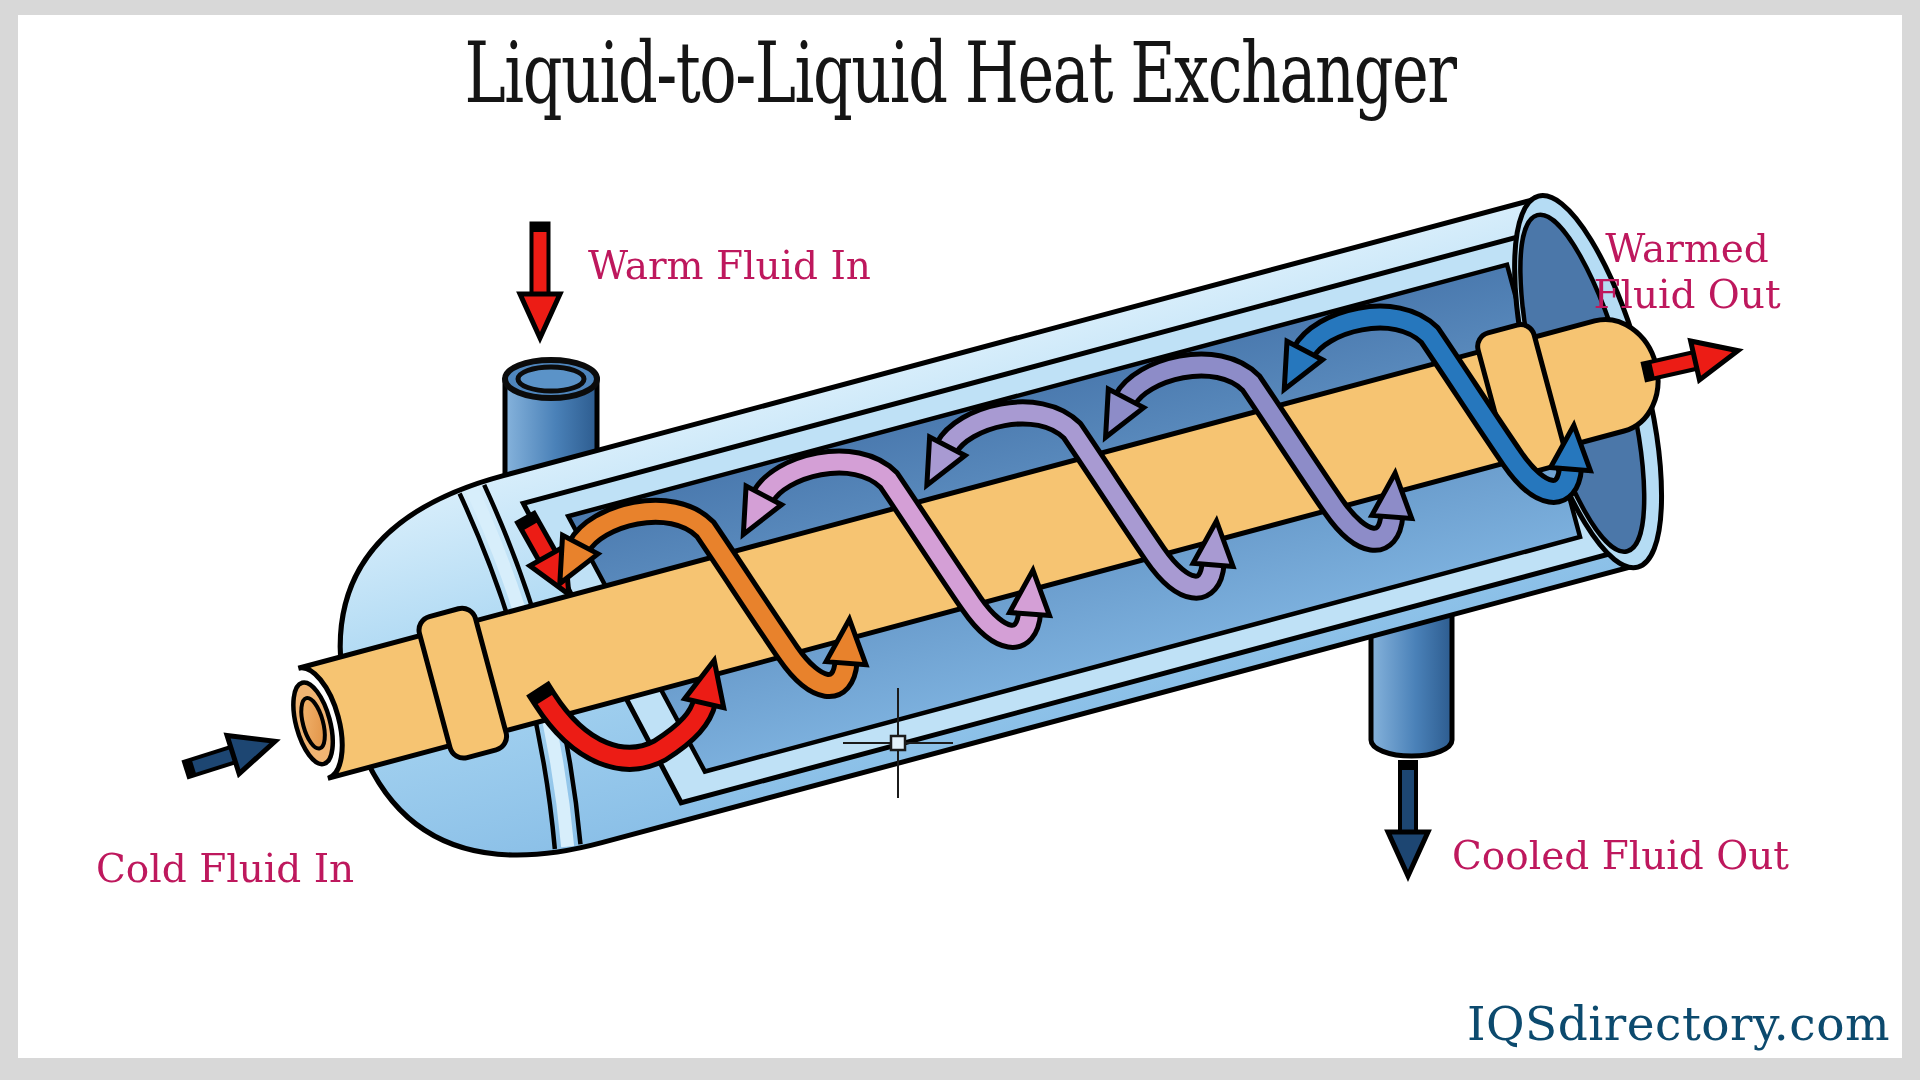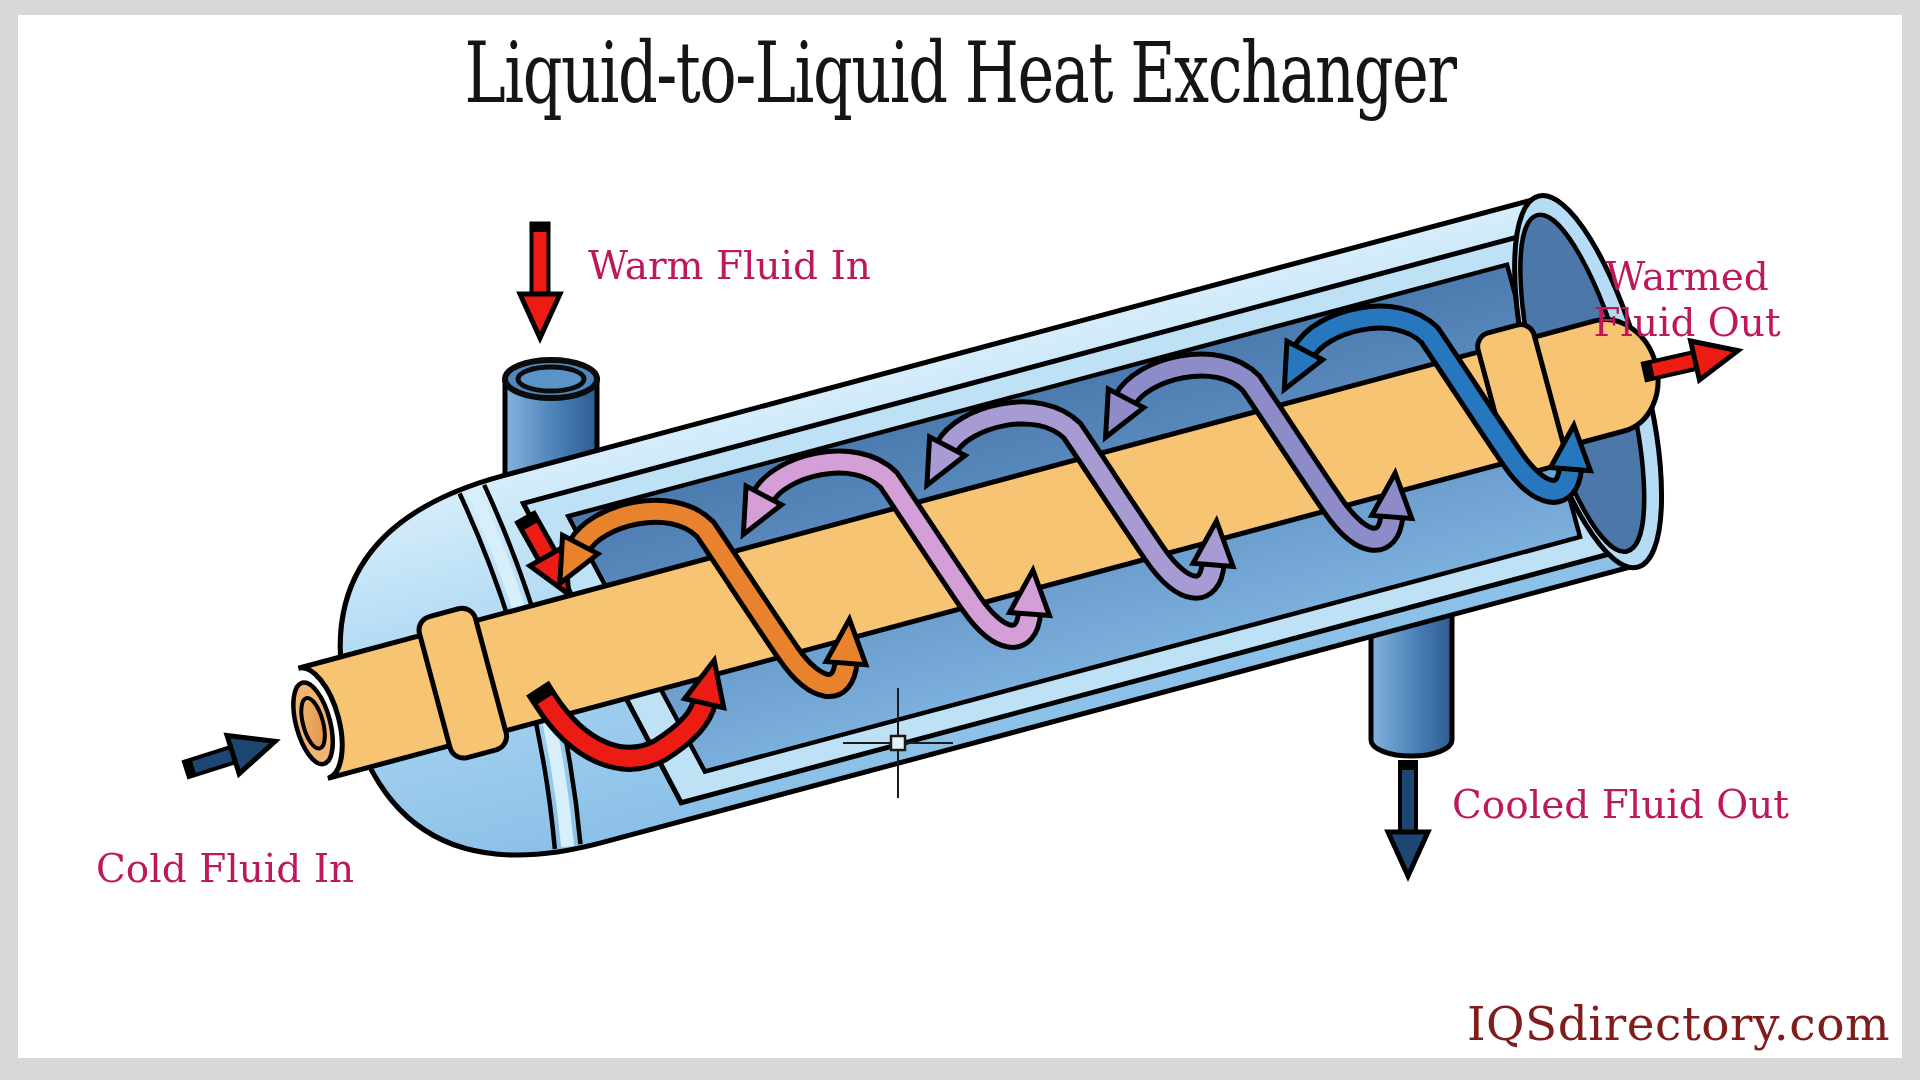--- a/index.html
+++ b/index.html
@@ -17,25 +17,25 @@
     position:absolute;left:0;top:24px;width:1920px;text-align:center;
     font-size:84px;color:#151515;letter-spacing:-2px;
     transform:scaleX(0.74);transform-origin:50% 50%;
     white-space:nowrap;
   }
   .flow-label{
     position:absolute;font-size:39px;color:#be185d;white-space:nowrap;
   }
   .flow-label.wrap{white-space:normal;text-align:center;line-height:1.18;}
   #lbl-warm-in{left:588px;top:243px;}
-  #lbl-warmed-out{left:1554px;top:226px;width:266px;margin-top:28px;}
+  #lbl-warmed-out{left:1554px;top:226px;width:266px;}
   #lbl-cold-in{left:96px;top:846px;}
-  #lbl-cooled-out{left:1452px;top:782px;}
+  #lbl-cooled-out{left:1452px;top:833px;}
   .watermark{
-    position:absolute;right:30px;top:996px;font-size:47px;color:#7f1d1d;
+    position:absolute;right:30px;top:996px;font-size:47px;color:#0c4a6e;
     letter-spacing:0.5px;
   }
 </style>
 </head>
 <body>
 
 <div class="canvas"></div>
 
 <svg class="art" viewBox="0 0 1920 1080">
   <defs>

